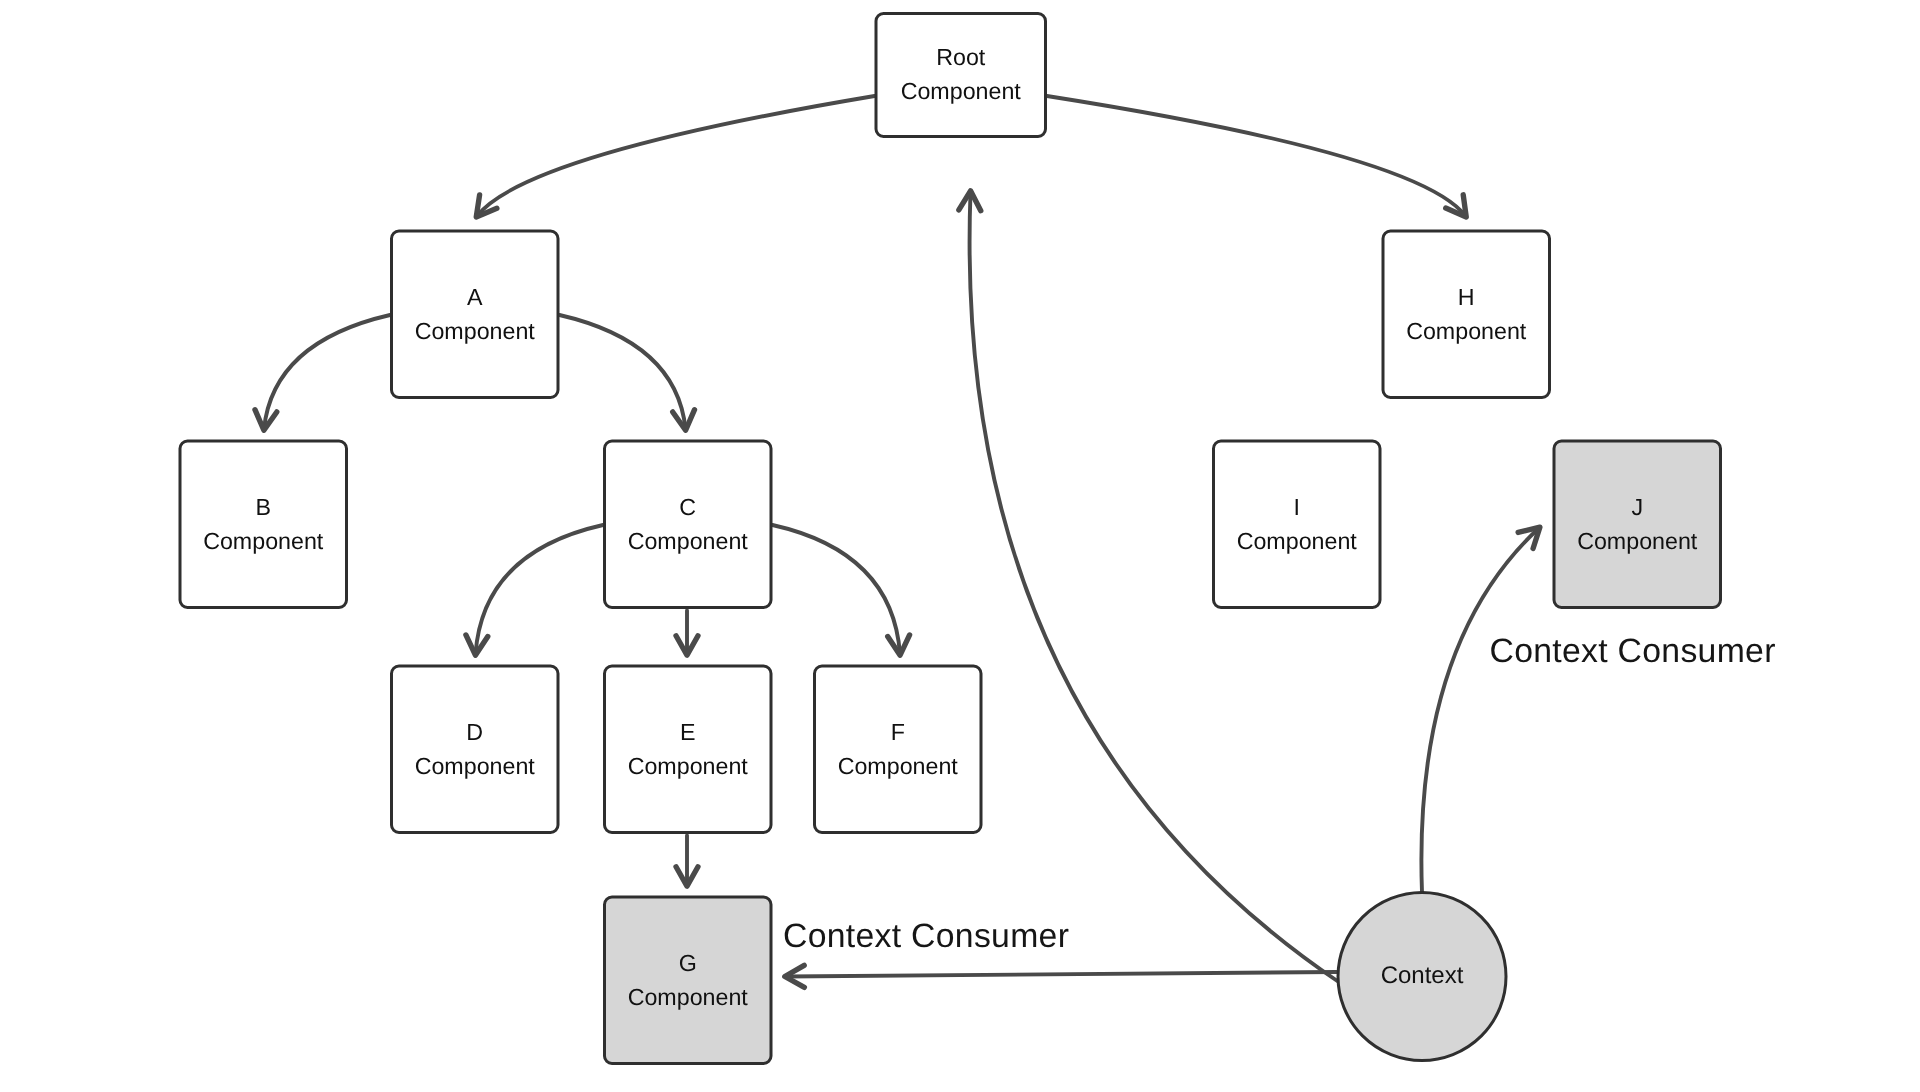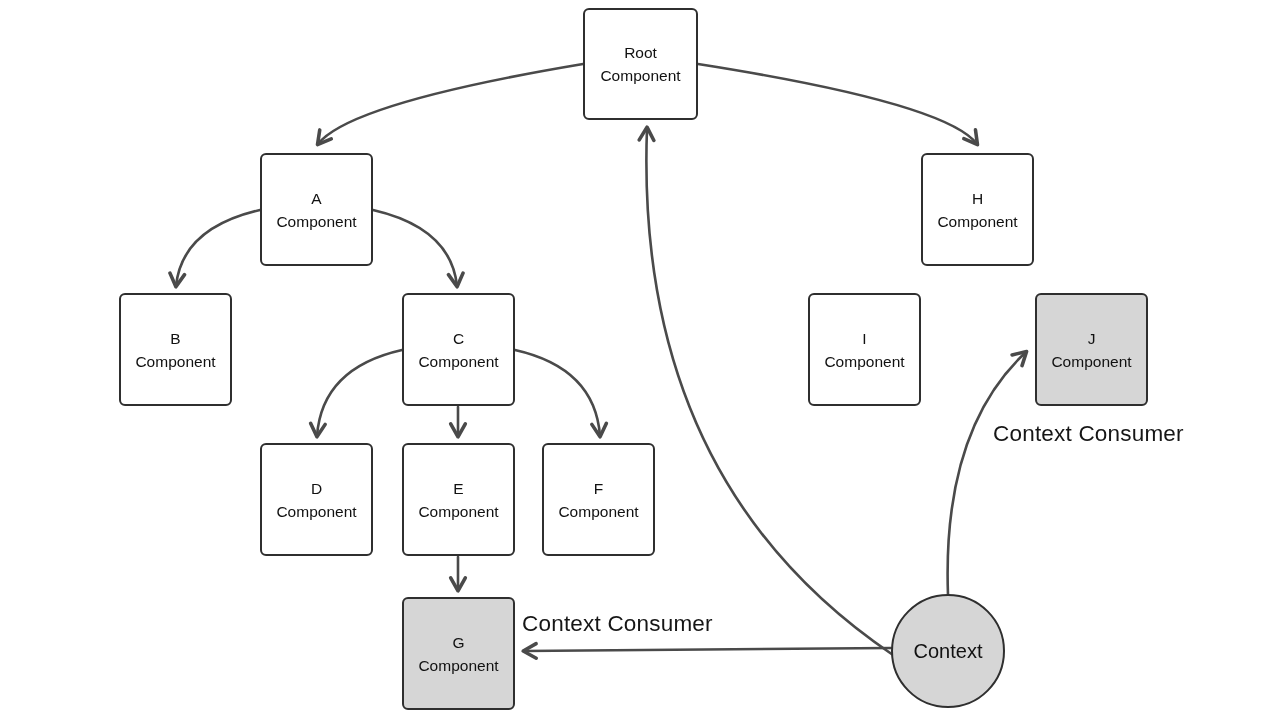--- a/index.html
+++ b/index.html
@@ -22,21 +22,21 @@
     position:absolute;width:113px;height:113px;box-sizing:border-box;
     background:var(--node_fill);border:2px solid var(--node_border);border-radius:6px;
     display:flex;flex-direction:column;align-items:center;justify-content:center;
     color:var(--text);font-size:15.5px;line-height:23px;text-align:center;
   }
   .node.consumer{background:var(--consumer_fill);}
   .context-circle{
     position:absolute;left:891px;top:594px;width:114px;height:114px;box-sizing:border-box;
     background:var(--consumer_fill);border:2px solid var(--node_border);border-radius:50%;
     display:flex;align-items:center;justify-content:center;
-    color:var(--text);font-size:20px;
+    color:var(--text);font-size:16px;
   }
   .big-label{
     position:absolute;color:#161616;font-size:22.5px;font-weight:400;
     letter-spacing:0.2px;white-space:nowrap;
   }
 </style>
 </head>
 <body>
 
 <div class="stage">
@@ -53,21 +53,21 @@
     <path class="edge" d="M 373 210 Q 451 228 457 286" marker-end="url(#arrow)"></path>
     <path class="edge" d="M 402 350 Q 322 368 317 436" marker-end="url(#arrow)"></path>
     <path class="edge" d="M 458 407 L 458 436" marker-end="url(#arrow)"></path>
     <path class="edge" d="M 515 350 Q 595 368 600 436" marker-end="url(#arrow)"></path>
     <path class="edge" d="M 458 557 L 458 590" marker-end="url(#arrow)"></path>
     <path class="edge" d="M 891 648 L 524 651" marker-end="url(#arrow)"></path>
     <path class="edge" d="M 893 655 Q 634 480 647 128" marker-end="url(#arrow)"></path>
     <path class="edge" d="M 948 595 Q 942 430 1026 352" marker-end="url(#arrow)"></path>
   </svg>
 
-  <div class="node" style="left:583px;top:8px;width:115px;height:112px;">
+  <div class="node" style="left:583px;top:8px;width:115px;height:84px;">
     <div>Root</div>
     <div>Component</div>
   </div>
 
   <div class="node" style="left:260px;top:153px;">
     <div>A</div>
     <div>Component</div>
   </div>
 
   <div class="node" style="left:119px;top:293px;">

